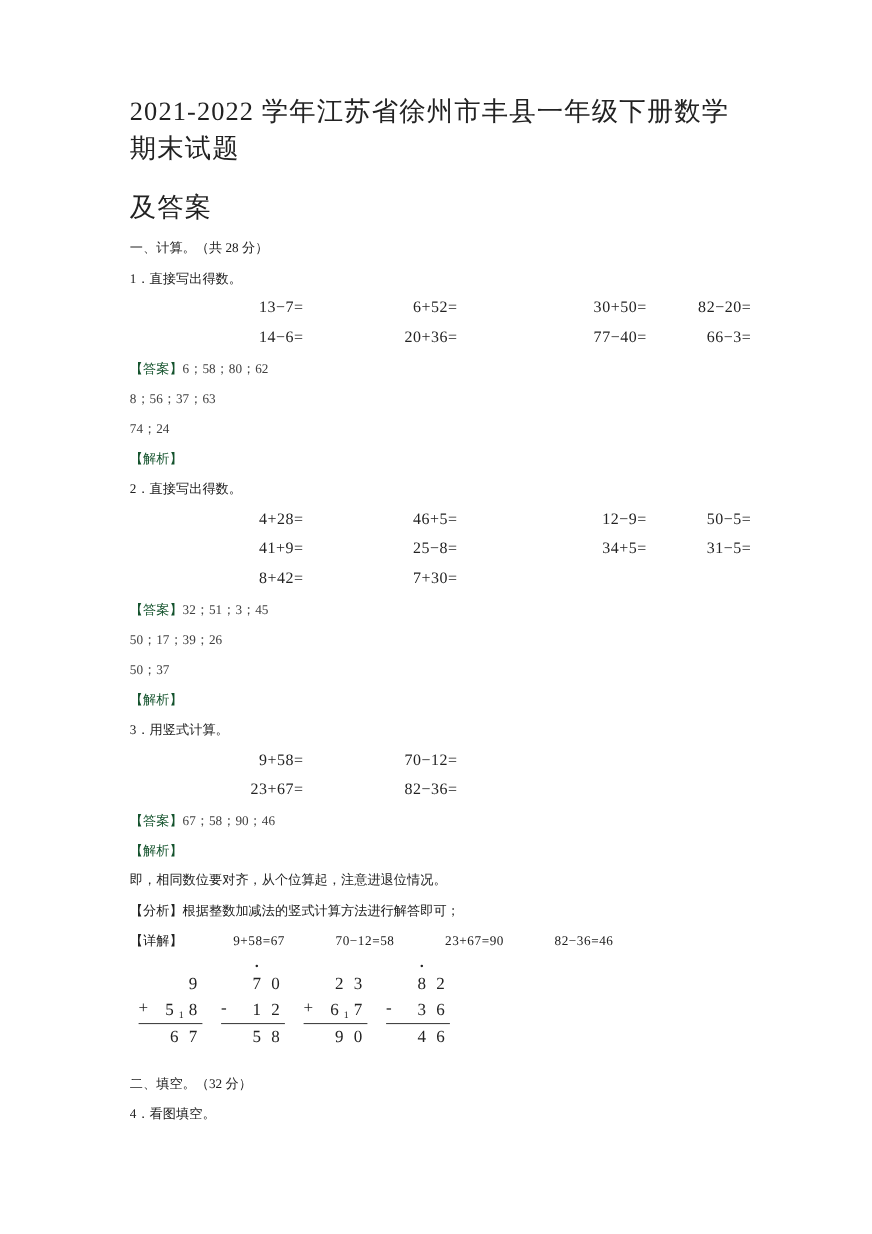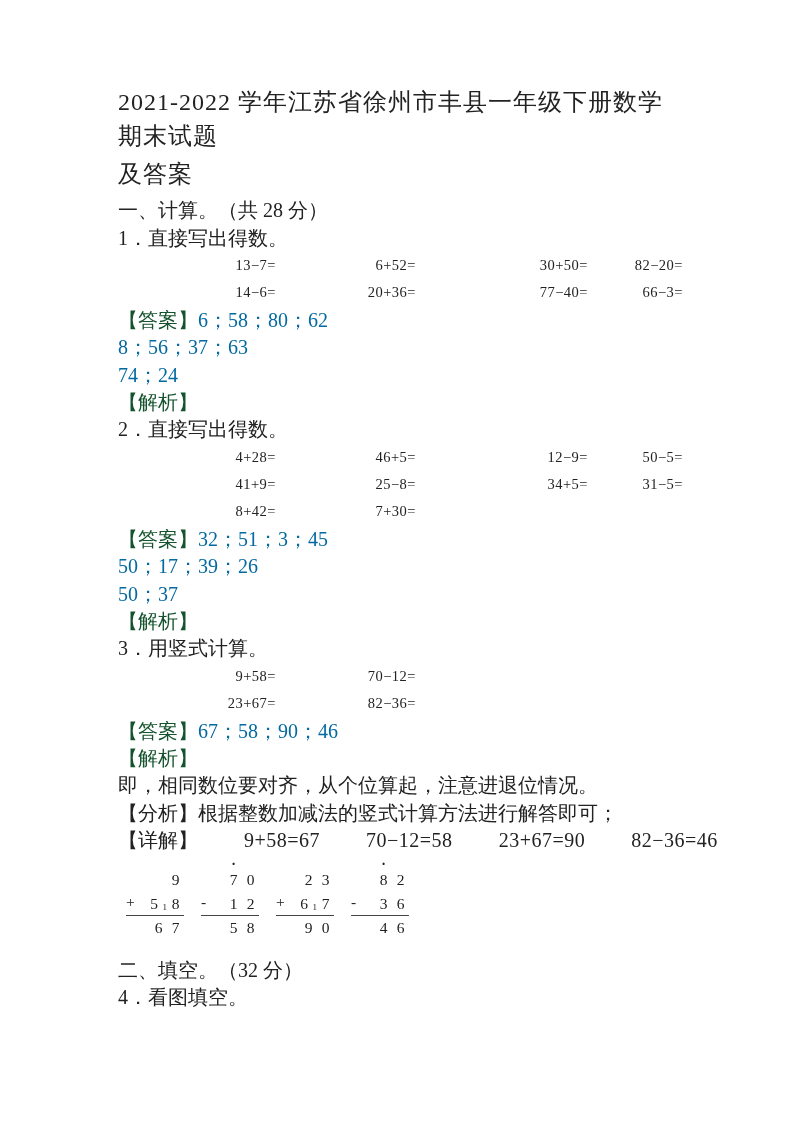--- a/index.html
+++ b/index.html
@@ -14,39 +14,39 @@
     width:793px;height:1122px;
     padding:85px 110px 0 118px;
     background:#ffffff;
   }
   .title-line{
     font-size:24px;
     font-weight:normal;
     line-height:34px;
     letter-spacing:1px;
   }
-  .title-line.second{margin-top:4px;}
+  .title-line.second{margin-top:19px;}
   .body-block{margin-top:6px;}
   .line{
     height:27.4px;
     display:flex;
     align-items:center;
-    font-size:20px;
+    font-size:12px;
     white-space:pre;
   }
   .eqrow{
     height:27.4px;
     display:grid;
     grid-template-columns:158px 140px 172px auto;
     align-items:center;
     font-size:14.5px;
   }
   .eq{letter-spacing:0.5px;text-align:right;}
   .lbl-blue{color:#14532d;}
-  .ans-text{color:#0369a1;}
+  .ans-text{color:#404040;}
   .xiangjie-row{gap:46px;}
   
   .vc-block{
     display:flex;
     gap:17px;
     margin:8px 0 10px 8px;
     height:84px;
     align-items:flex-start;
   }
   .vc{

